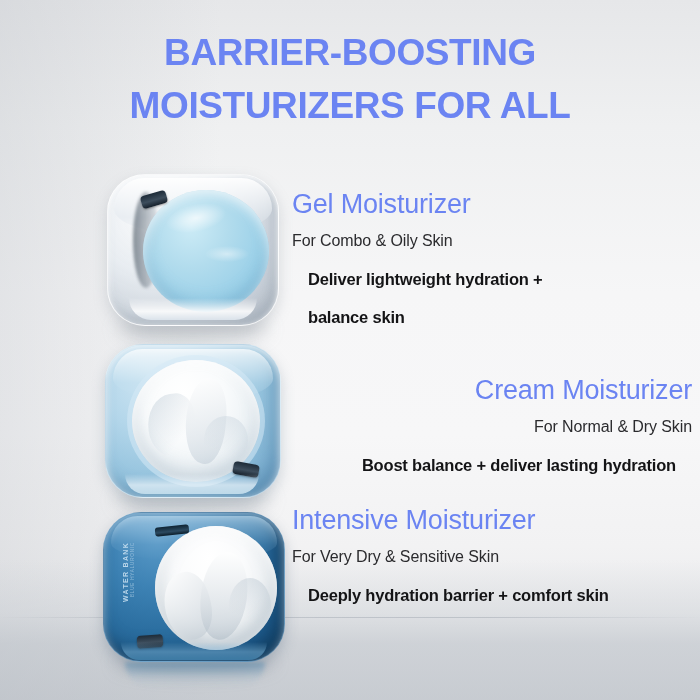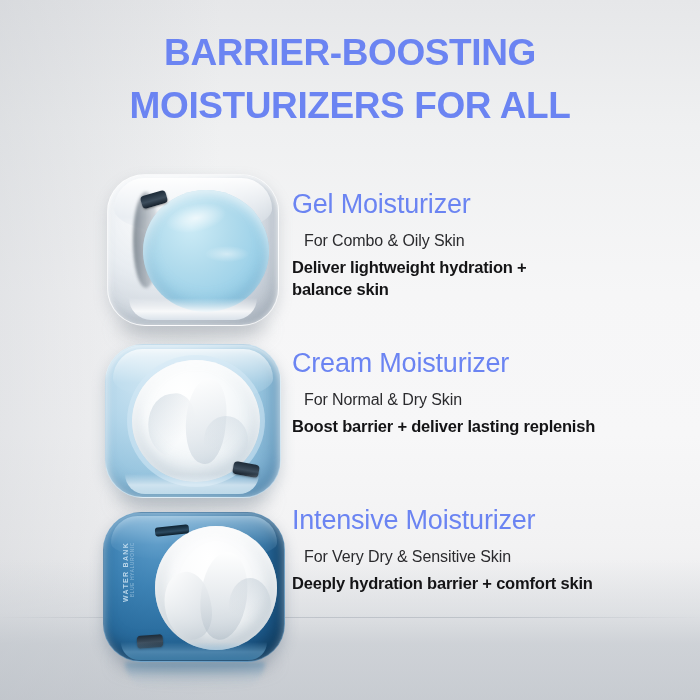--- a/index.html
+++ b/index.html
@@ -69,42 +69,42 @@
   }
 
   
   .info {
     position: absolute;
     left: 292px;
     width: 400px;
     z-index: 7;
   }
   .info-1 { top: 190px; }
-  .info-2 { top: 349px; }
+  .info-2 { top: 376px; text-align: right; }
   .info-3 { top: 506px; }
 
   .info h2 {
     margin: 0 0 12px 0;
     color: #6b84f2;
     font-family: "Liberation Sans", sans-serif;
     font-weight: 400;
     font-size: 27px;
     line-height: 28px;
     letter-spacing: -0.2px;
   }
   .info .skin-type {
-    margin: 0 0 4px 12px;
+    margin: 0 0 4px 0;
     color: #2b2b2e;
     font-size: 16px;
     line-height: 22px;
     font-weight: 400;
     letter-spacing: -0.1px;
   }
   .info .benefit {
-    margin: 0;
+    margin: 16px;
     color: #141416;
     font-size: 16.5px;
     line-height: 22px;
     font-weight: 700;
     letter-spacing: -0.2px;
   }
 
   
   .jar {
     position: absolute;
@@ -443,21 +443,21 @@
   <div class="info info-1">
     <h2>Gel Moisturizer</h2>
     <p class="skin-type">For Combo &amp; Oily Skin</p>
     <p class="benefit">Deliver lightweight hydration +</p>
     <p class="benefit">balance skin</p>
   </div>
 
   <div class="info info-2">
     <h2>Cream Moisturizer</h2>
     <p class="skin-type">For Normal &amp; Dry Skin</p>
-    <p class="benefit">Boost barrier + deliver lasting replenish</p>
+    <p class="benefit">Boost balance + deliver lasting hydration</p>
   </div>
 
   <div class="info info-3">
     <h2>Intensive Moisturizer</h2>
     <p class="skin-type">For Very Dry &amp; Sensitive Skin</p>
     <p class="benefit">Deeply hydration barrier + comfort skin</p>
   </div>
 
 </div>
 

